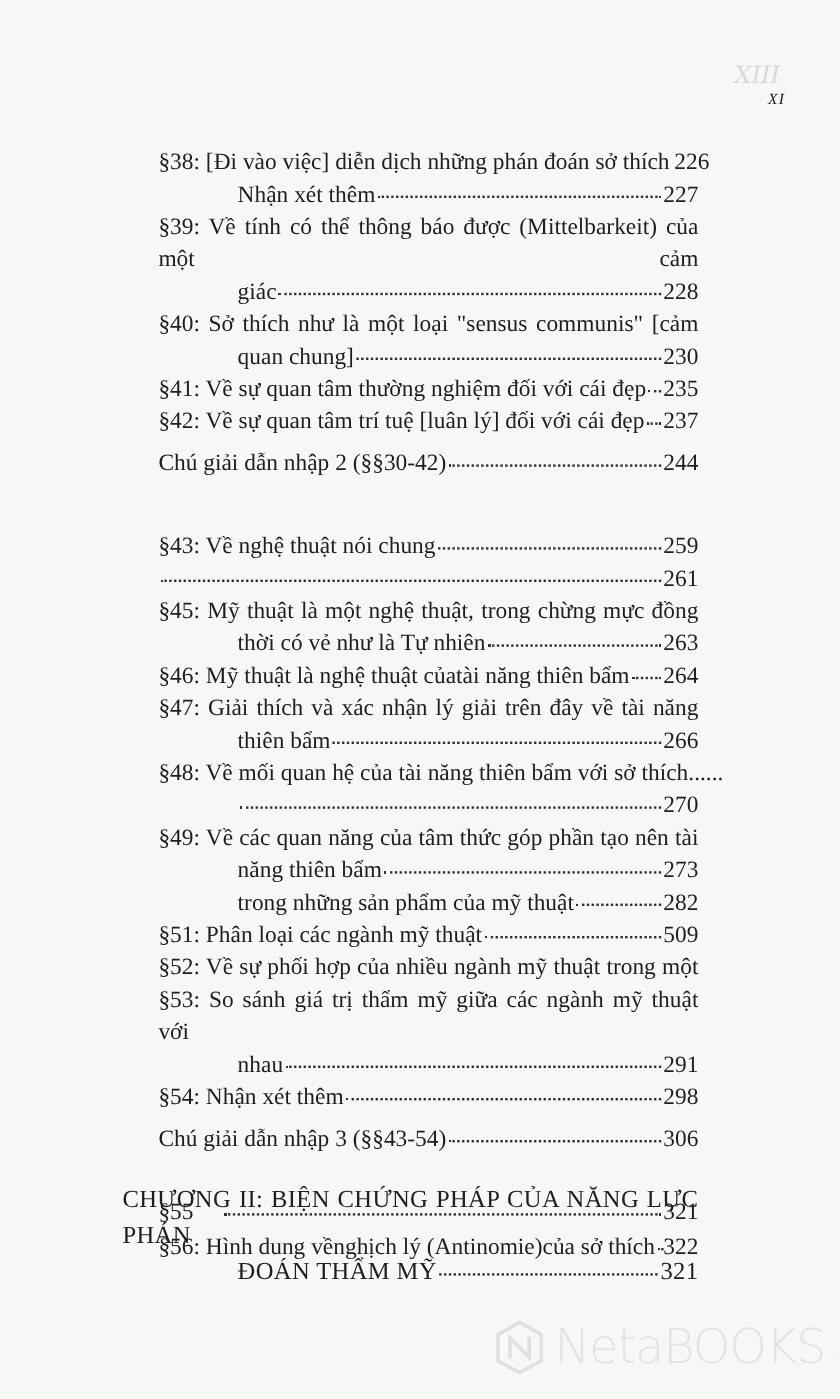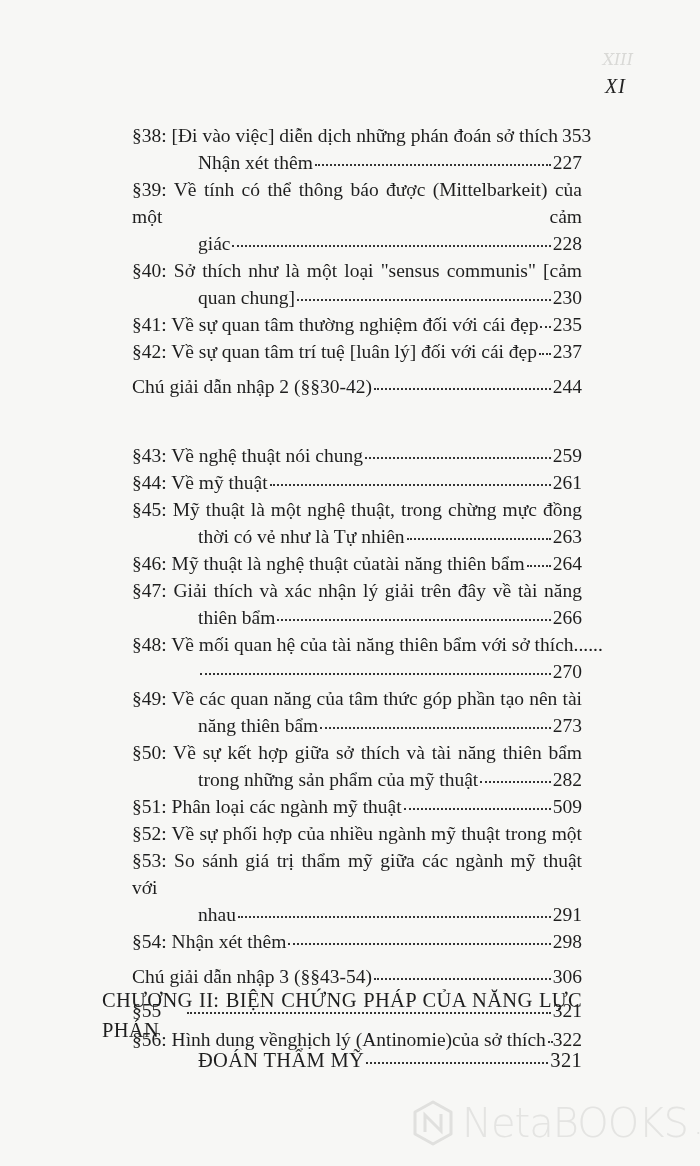--- a/index.html
+++ b/index.html
@@ -4,26 +4,26 @@
   <style>
     html, body { margin: 0; padding: 0; }
     body {
       width: 700px; height: 1166px; overflow: hidden;
       background: #f7f7f5;
       font-family: "DejaVu Serif", "Liberation Serif", serif;
       color: #1e1e1e;
       position: relative;
     }
     .ghost {
-      position: absolute; right: 67px; top: 50px;
-      font-style: italic; color: #d9d9d6; font-size: 16px;
+      position: absolute; right: 50px; top: 50px;
+      font-style: italic; color: #d9d9d6; font-size: 20px;
     }
     .page-num {
-      position: absolute; left: 605px; top: 75px;
-      font-style: italic; font-size: 20px; letter-spacing: 1px; color: #222;
+      position: absolute; left: 640px; top: 75px;
+      font-style: italic; font-size: 13px; letter-spacing: 1px; color: #222;
       font-family: "Liberation Serif", serif;
     }
     .toc {
       position: absolute; left: 132px; top: 122px; width: 450px;
       font-family: "Liberation Serif", serif;
       font-size: 19.5px;
     }
     .entry { position: relative; line-height: 27px; }
     .line {
       display: flex; align-items: baseline; white-space: nowrap; text-align: right;
@@ -67,21 +67,21 @@
 
 <div class="ghost">XIII</div>
 <div class="page-num">XI</div>
 
 <div class="toc">
 
   <div class="entry">
     <div class="line">
         <span class="t">§38: [Đi vào việc] diễn dịch những phán đoán sở thích</span>
         <span class="dots"></span>
-        <span class="p">353</span>
+        <span class="p">226</span>
       </div>
   </div>
   <div class="entry indent">
     <div class="line">
         <span class="t">Nhận xét thêm</span>
         <span class="dots"></span>
         <span class="p">227</span>
       </div>
   </div>
 
@@ -134,21 +134,20 @@
   <div class="entry">
     <div class="line">
         <span class="t">§43: Về nghệ thuật nói chung</span>
         <span class="dots"></span>
         <span class="p">259</span>
       </div>
   </div>
 
   <div class="entry">
     <div class="line">
-        <span class="t">§44: Về mỹ thuật</span>
         <span class="dots"></span>
         <span class="p">261</span>
       </div>
   </div>
 
   <div class="entry">
     <div class="line justify">§45: Mỹ thuật là một nghệ thuật, trong chừng mực đồng</div>
     <div class="line indent">
         <span class="t">thời có vẻ như là Tự nhiên</span>
         <span class="dots"></span>
@@ -187,21 +186,20 @@
   <div class="entry">
     <div class="line justify">§49: Về các quan năng của tâm thức góp phần tạo nên tài</div>
     <div class="line indent">
         <span class="t">năng thiên bẩm</span>
         <span class="dots"></span>
         <span class="p">273</span>
       </div>
   </div>
 
   <div class="entry">
-    <div class="line justify">§50: Về sự kết hợp giữa sở thích và tài năng thiên bẩm</div>
     <div class="line indent">
         <span class="t">trong những sản phẩm của mỹ thuật</span>
         <span class="dots"></span>
         <span class="p">282</span>
       </div>
   </div>
 
   <div class="entry">
     <div class="line">
         <span class="t">§51: Phân loại các ngành mỹ thuật</span>

